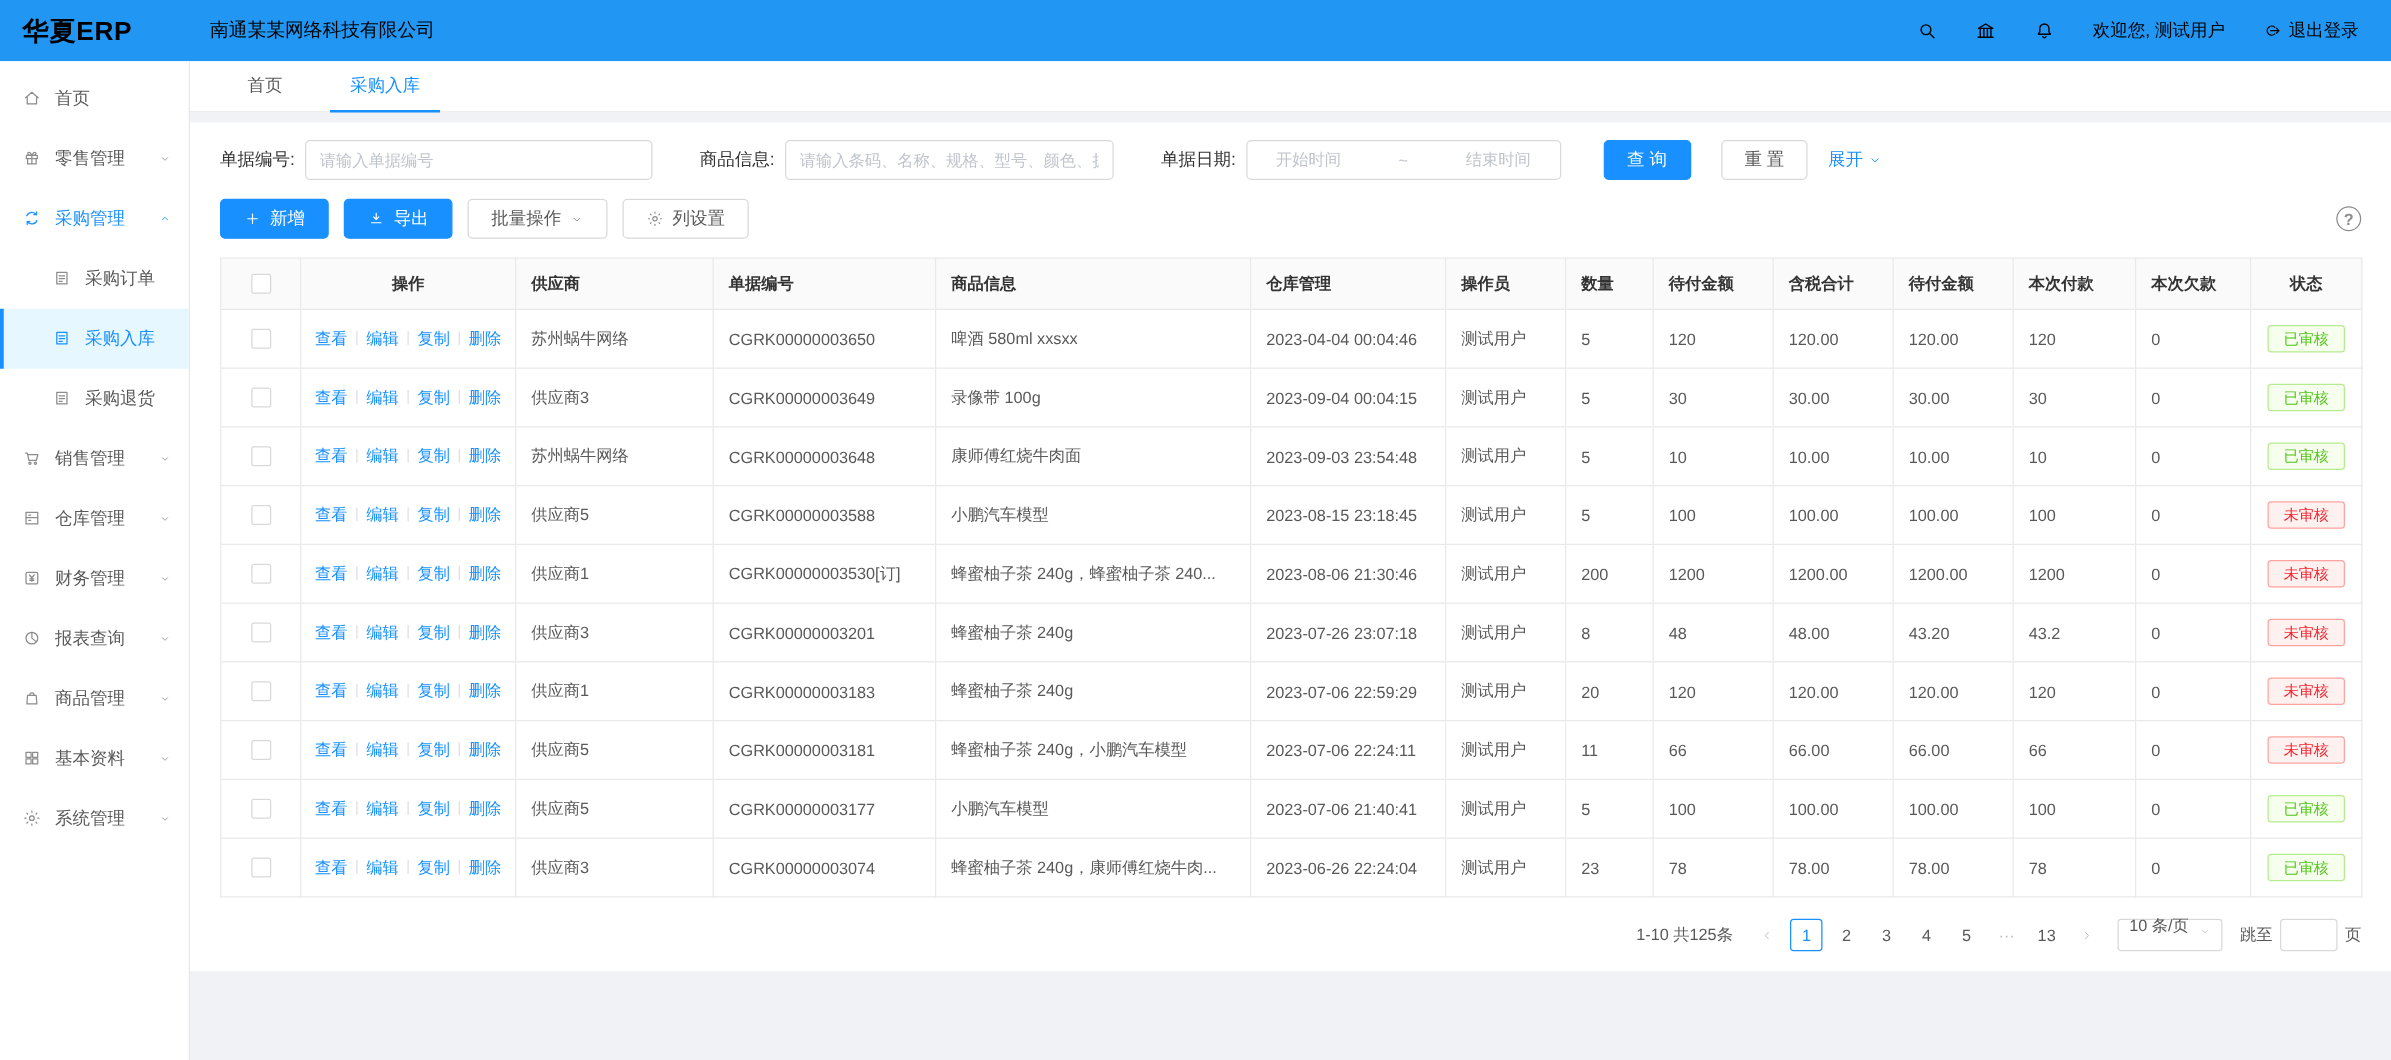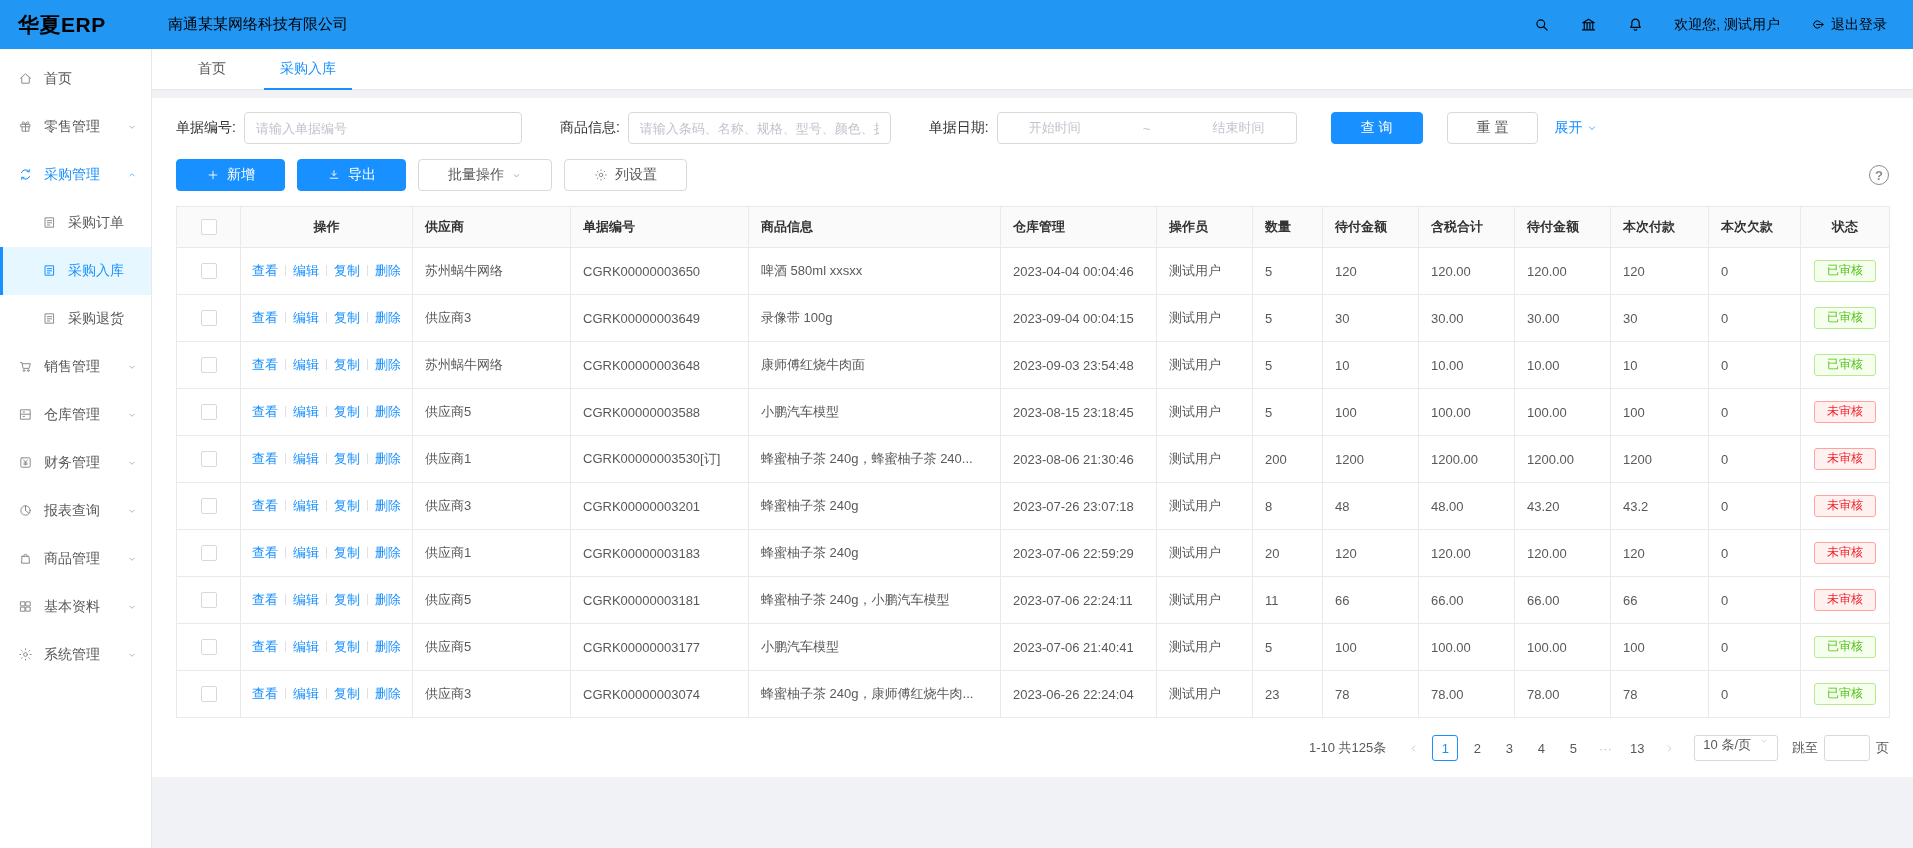--- a/index.html
+++ b/index.html
@@ -48,22 +48,22 @@
   .card{background:#fff;margin-top:8px;padding:14px 24px 16px;}
 
   
   .filter-row{display:flex;align-items:center;color:#333;}
   .f-label{margin-right:8px;white-space:nowrap;}
   .f-label.g{margin-left:38px;}
   .f-input{height:32px;border:1px solid #d9d9d9;border-radius:4px;padding:0 11px;font-size:13px;color:#595959;font-family:inherit;outline:none;}
   .f-input::placeholder{color:#c0c4cc;}
   .w-doc{width:278px;}
   .w-prod{width:263px;}
-  .date-range{width:300px;height:32px;border:1px solid #d9d9d9;border-radius:4px;display:flex;align-items:center;justify-content:space-around;color:#c0c4cc;font-size:13px;cursor:text;}
-  .btn{height:32px;border-radius:4px;font-size:14px;padding:0 29px;border:1px solid #d9d9d9;background:#fff;color:#595959;display:inline-flex;align-items:center;gap:7px;cursor:pointer;font-family:inherit;white-space:nowrap;}
+  .date-range{width:252px;height:32px;border:1px solid #d9d9d9;border-radius:4px;display:flex;align-items:center;justify-content:space-around;color:#c0c4cc;font-size:13px;cursor:text;}
+  .btn{height:32px;border-radius:4px;font-size:14px;padding:0 18px;border:1px solid #d9d9d9;background:#fff;color:#595959;display:inline-flex;align-items:center;gap:7px;cursor:pointer;font-family:inherit;white-space:nowrap;}
   .btn.primary{background:var(--primary);border-color:var(--primary);color:#fff;}
   .btn .b-icon{display:inline-flex;}
   .btn .b-icon svg{width:14px;height:14px;}
   .btn .chev{display:inline-flex;color:#8c8c8c;}
   .btn .chev svg{width:11px;height:11px;}
   .ml-search{margin-left:34px;}
   .ml-reset{margin-left:24px;}
   .expand{margin-left:16px;color:var(--primary);display:inline-flex;align-items:center;gap:4px;cursor:pointer;}
   .expand .chev{display:inline-flex;}
   .expand .chev svg{width:12px;height:12px;}
@@ -77,34 +77,34 @@
   table{border-collapse:collapse;table-layout:fixed;width:100%;}
   th,td{border:1px solid #e9e9e9;font-size:13px;padding:0 12px;text-align:left;white-space:nowrap;overflow:hidden;text-overflow:ellipsis;}
   th{height:41px;background:#fafafa;color:#333;font-weight:bold;}
   td{height:47px;color:#595959;}
   th.center,td.c-status{text-align:center;}
   .c-cb{text-align:center;padding:0;}
   .cb{display:inline-block;width:16px;height:16px;border:1px solid #d9d9d9;border-radius:2px;background:#fff;vertical-align:middle;cursor:pointer;}
   .c-actions{text-align:center;padding:0 4px;}
   .c-actions a{color:var(--primary);cursor:pointer;text-decoration:none;font-size:13px;}
   .sep{display:inline-block;width:1px;height:11px;background:#e0e0e0;margin:0 7px;vertical-align:-1px;}
-  .badge{display:inline-block;padding:1px 12px;font-size:12px;line-height:18px;border-radius:3px;font-family:Liberation Mono, monospace;}
+  .badge{display:inline-block;padding:1px 12px;font-size:12px;line-height:18px;border-radius:3px;}
   .badge.approved{color:var(--approved-text);background:var(--approved-bg);border:1px solid var(--approved-border);}
   .badge.unapproved{color:var(--unapproved-text);background:var(--unapproved-bg);border:1px solid var(--unapproved-border);}
 
   
   .pagination{display:flex;justify-content:flex-end;align-items:center;margin-top:17px;gap:6px;font-size:13px;color:#595959;}
   .pg-summary{margin-right:8px;}
   .pg-item{min-width:26px;height:26px;border-radius:3px;display:inline-flex;align-items:center;justify-content:center;cursor:pointer;padding:0 4px;}
   .pg-item.active{border:1px solid var(--primary);color:var(--primary);}
   .pg-item.ellipsis{color:#bfbfbf;cursor:default;}
   .pg-arrow{color:#b5b5b5;}
   .pg-arrow svg{width:11px;height:11px;}
   #pages{display:inline-flex;gap:6px;}
-  .pg-size{height:26px;border:1px solid #d9d9d9;border-radius:3px;padding:0 8px;display:inline-flex;align-items:flex-start;gap:8px;margin-left:6px;cursor:pointer;background:#fff;}
+  .pg-size{height:26px;border:1px solid #d9d9d9;border-radius:3px;padding:10px 8px;display:inline-flex;align-items:flex-end;gap:8px;margin-left:6px;cursor:pointer;background:#fff;}
   .pg-size .chev{display:inline-flex;color:#bfbfbf;}
   .pg-size .chev svg{width:10px;height:10px;}
   .jump-label{margin-left:8px;}
   .jump-input{width:46px;height:26px;border:1px solid #d9d9d9;border-radius:3px;outline:none;padding:0 6px;font-family:inherit;}
 </style>
 </head>
 <body>
 
 <div class="topbar">
   <div class="logo">华夏ERP</div>

